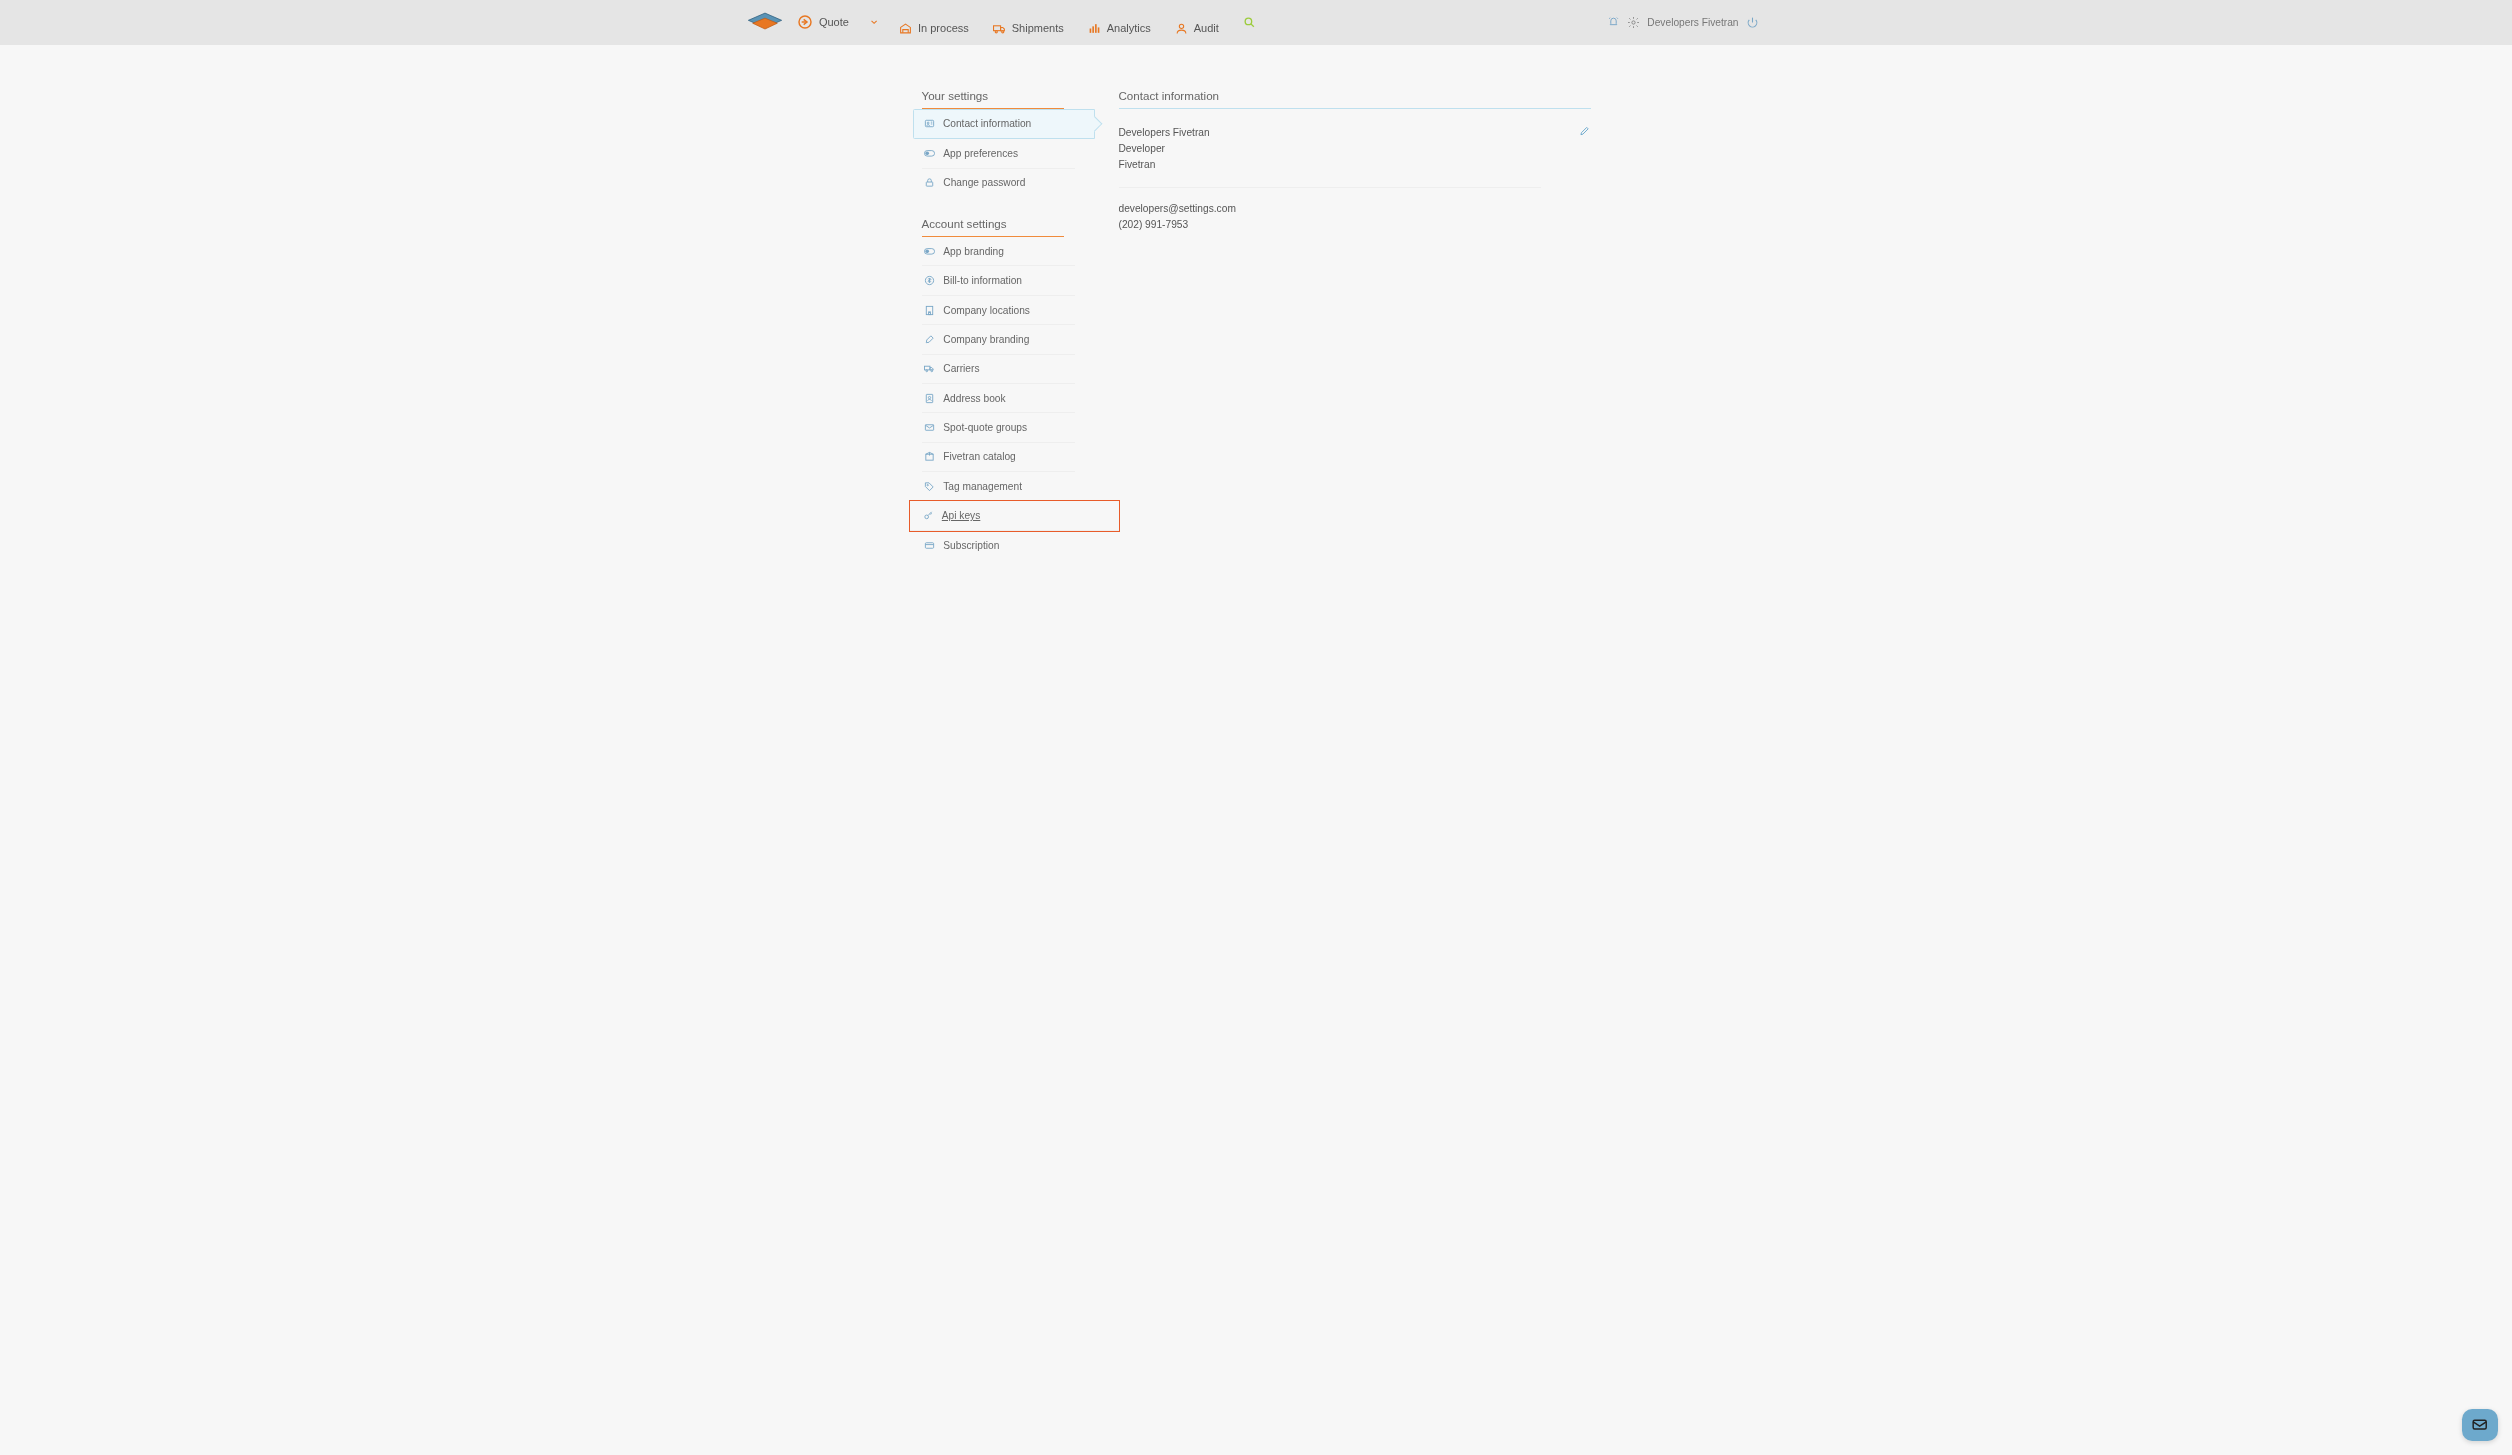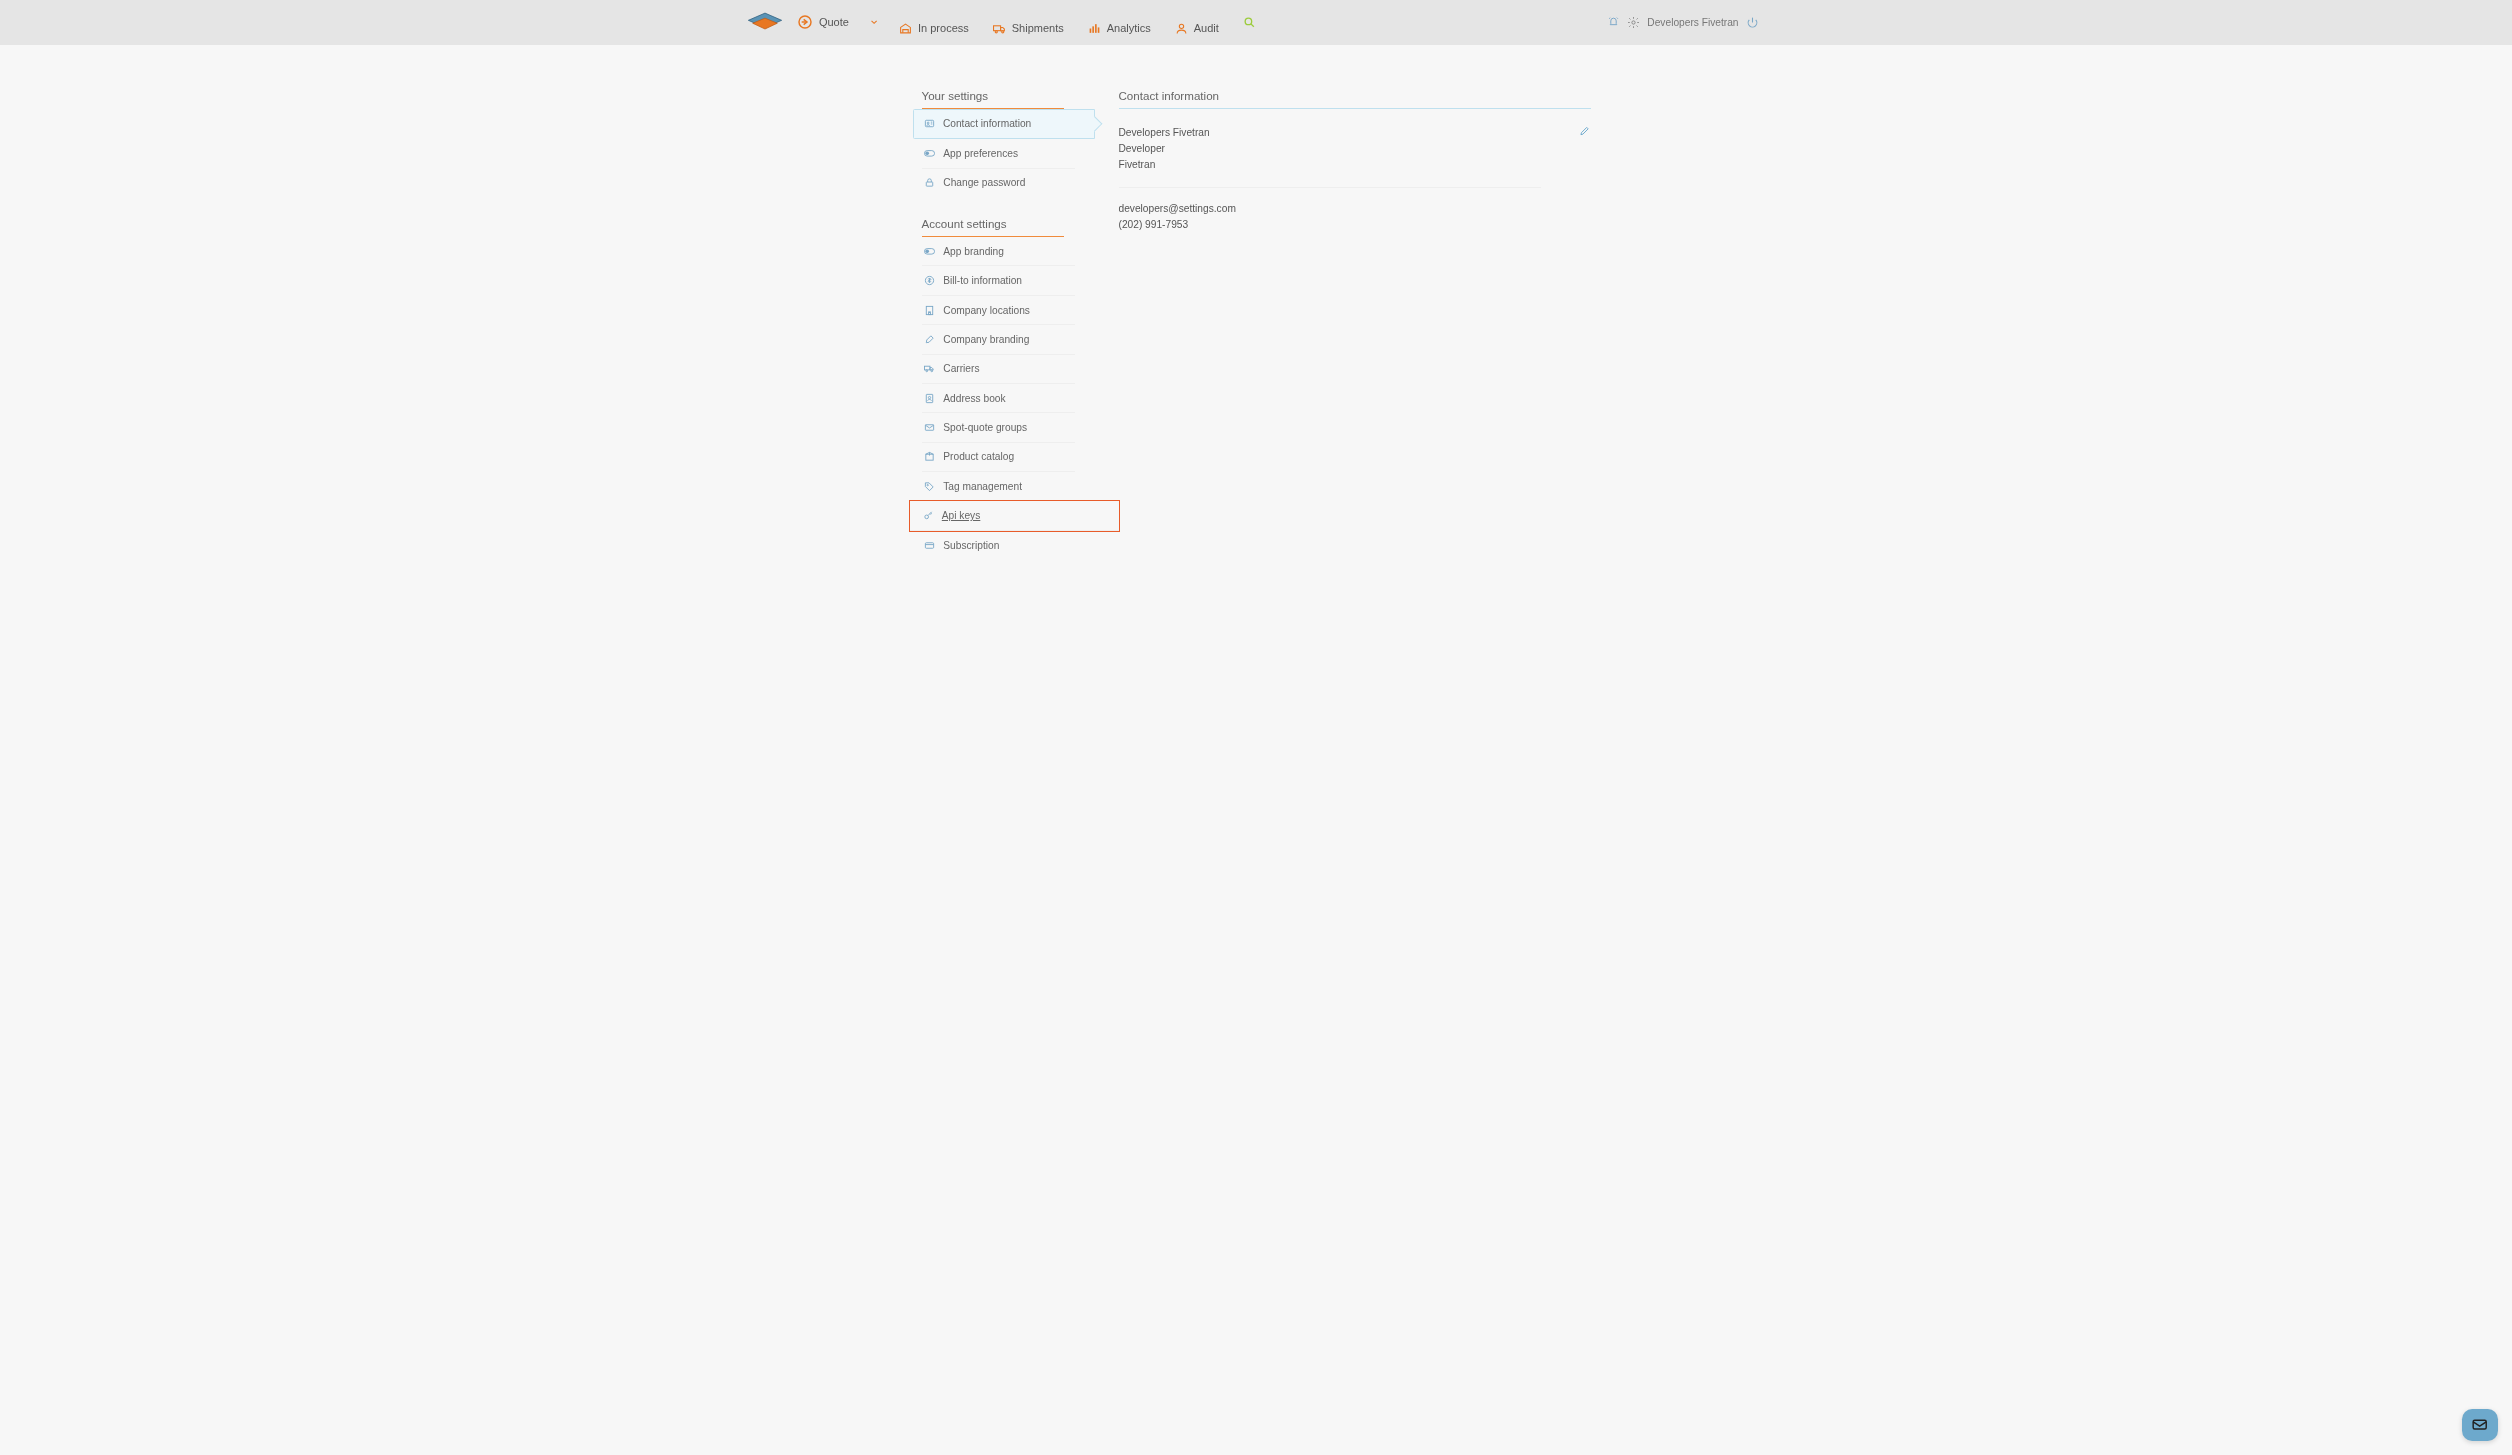--- a/index.html
+++ b/index.html
@@ -312,21 +312,21 @@
         <span>Spot-quote groups</span>
       </li>
       <li>
         <span class="mic">
             <svg width="11" height="11" viewBox="0 0 24 24" fill="none" stroke="currentColor" stroke-width="2">
               <rect x="4" y="7" width="16" height="13"></rect>
               <path d="M4 7l8-4 8 4"></path>
               <line x1="12" y1="3" x2="12" y2="10"></line>
             </svg>
           </span>
-        <span>Product catalog</span>
+        <span>Fivetran catalog</span>
       </li>
       <li>
         <span class="mic">
             <svg width="11" height="11" viewBox="0 0 24 24" fill="none" stroke="currentColor" stroke-width="2">
               <path d="M3 12V4h8l9 9-8 8z"></path>
               <circle cx="8" cy="9" r="1.5"></circle>
             </svg>
           </span>
         <span>Tag management</span>
       </li>

